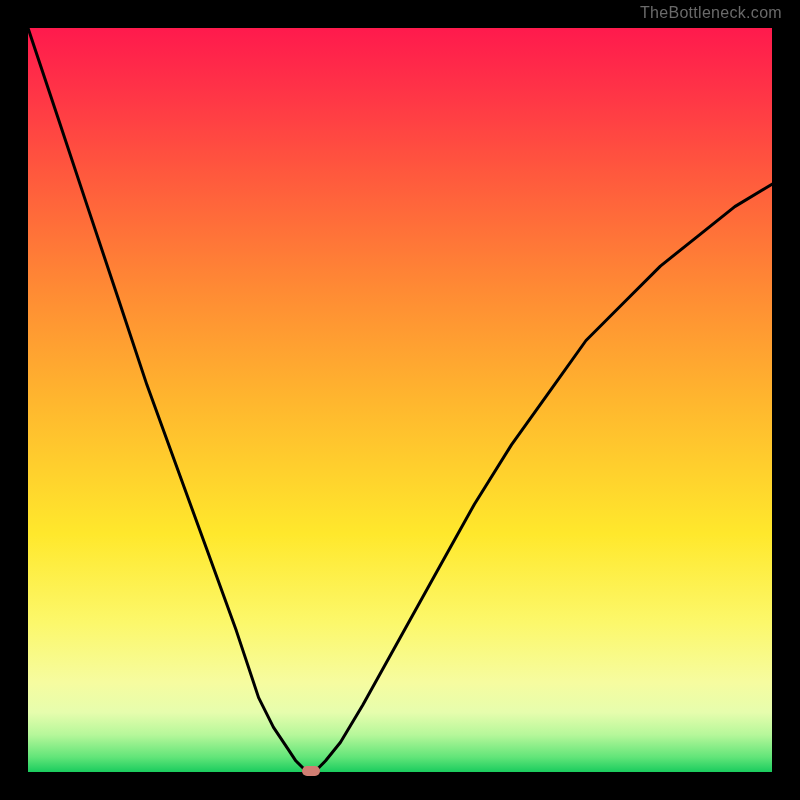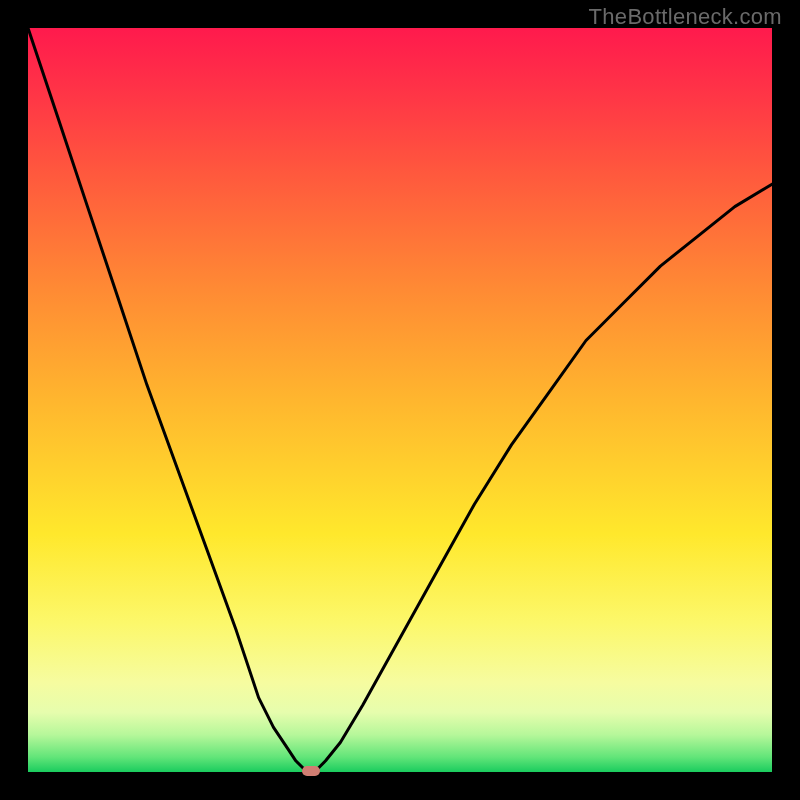--- a/index.html
+++ b/index.html
@@ -40,21 +40,21 @@
       #b6f79a 95%,
       #62e579 98%,
       #1acc5e 100%
     );
   }
   .watermark {
     position: absolute;
     top: 4px;
     right: 18px;
     color: #6a6a6a;
-    font-size: 22px;
+    font-size: 16px;
     letter-spacing: 0.3px;
     user-select: none;
   }
   svg.curve {
     position: absolute;
     left: 0;
     top: 0;
     width: 744px;
     height: 744px;
     overflow: visible;

